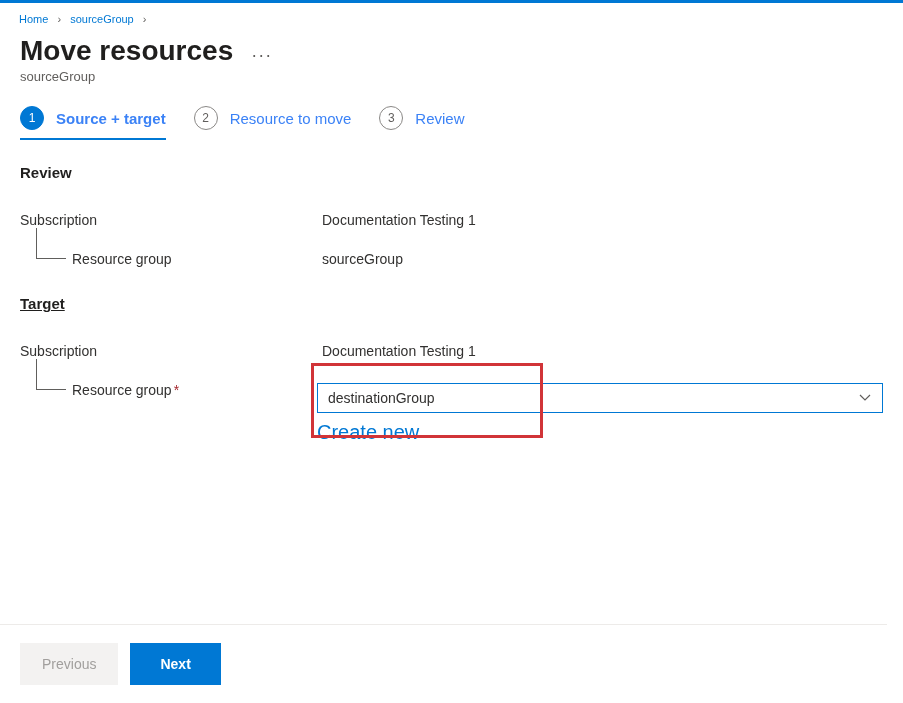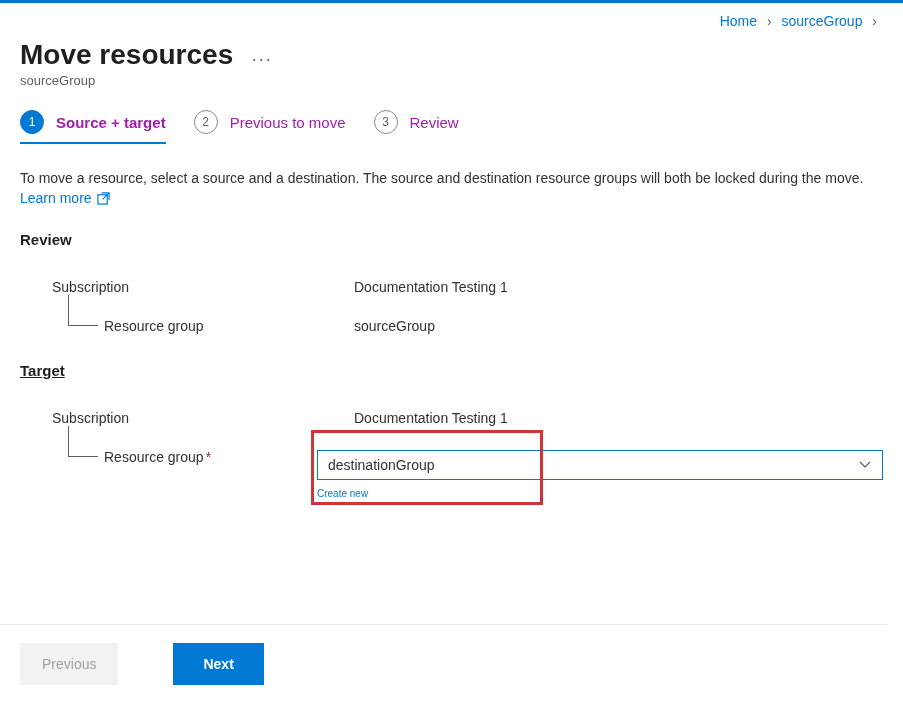--- a/index.html
+++ b/index.html
@@ -15,23 +15,22 @@
       width: 903px;
       height: 703px;
       position: relative;
     }
     .top-bar {
       height: 3px;
       background: #0078d4;
     }
     .breadcrumb {
       padding: 10px 20px 6px 19px;
-      font-size: 14px;
-      color: #605e5c;
-      text-align: right;
+      font-size: 11px;
+      color: #605e5c;
     }
     .breadcrumb a {
       color: #0078d4;
       text-decoration: none;
       cursor: pointer;
     }
     .breadcrumb .sep {
       color: #605e5c;
       margin: 0 6px;
     }
@@ -87,21 +86,21 @@
     .tab.active {
       border-bottom: 2px solid #0078d4;
     }
     .tab.active .circle {
       background: #0078d4;
       border-color: #0078d4;
       color: #fff;
     }
     .tab .label {
       font-size: 15px;
-      color: #a21caf;
+      color: #3b82f6;
     }
     .tab.active .label {
       font-weight: 600;
     }
     .content {
       padding: 24px 20px 0 20px;
     }
     .intro {
       font-size: 14px;
       color: #323130;
@@ -125,21 +124,20 @@
       margin-bottom: 28px;
     }
     .section-h.target {
       margin-top: 28px;
       text-decoration: underline;
     }
     .field-row {
       display: flex;
       margin-bottom: 10px;
       align-items: flex-start;
-      margin-left: 32px;
     }
     .field-label {
       width: 302px;
       font-size: 14px;
       color: #323130;
       padding-top: 3px;
     }
     .field-label.indented {
       padding-left: 28px;
       position: relative;
@@ -193,21 +191,21 @@
     }
     .chevron-down {
       position: absolute;
       right: 12px;
       top: 50%;
       transform: translateY(-50%);
       pointer-events: none;
     }
     .create-new {
       color: #0078d4;
-      font-size: 10px;
+      font-size: 20px;
       cursor: pointer;
       margin-top: 8px;
       display: inline-block;
     }
     .select-highlight {
       position: absolute;
       border: 3px solid #d13438;
       pointer-events: none;
     }
     .footer {
@@ -230,21 +228,20 @@
     }
     .btn-secondary {
       background: #f3f2f1;
       color: #a19f9d;
     }
     .btn-primary {
       background: #0078d4;
       color: #fff;
       font-weight: 600;
       padding: 13px 30px;
-      margin-left: 43px;
     }
   </style>
 </head>
 <body>
 
 <div class="top-bar"></div>
 
 <div class="breadcrumb">
   <a>Home</a>
   <span class="sep">›</span>
@@ -258,38 +255,29 @@
 </div>
 <div class="subtitle">sourceGroup</div>
 
 <div class="tabs">
   <div class="tab active">
     <span class="circle">1</span>
     <span class="label">Source + target</span>
   </div>
   <div class="tab">
     <span class="circle">2</span>
-    <span class="label">Previous to move</span>
+    <span class="label">Resource to move</span>
   </div>
   <div class="tab">
     <span class="circle">3</span>
     <span class="label">Review</span>
   </div>
 </div>
 
 <div class="content">
-  <div class="intro">
-    <span>To move a resource, select a source and a destination. The source and destination resource groups will both be locked during the move. </span><a><span>Learn more</span>
-      <svg class="ext-icon" width="13" height="13" viewBox="0 0 14 14" fill="none" stroke="#0078d4" stroke-width="1.3">
-        <rect x="1" y="3" width="10" height="10"></rect>
-        <path d="M5 1h8v8"></path>
-        <path d="M13 1L6 8"></path>
-      </svg>
-    </a>
-  </div>
 
   <div class="section-h">Review</div>
 
   <div class="field-row">
     <div class="field-label">Subscription</div>
     <div class="field-value">Documentation Testing 1</div>
   </div>
 
   <div class="field-row" style="margin-top:20px;">
     <div class="field-label indented">

